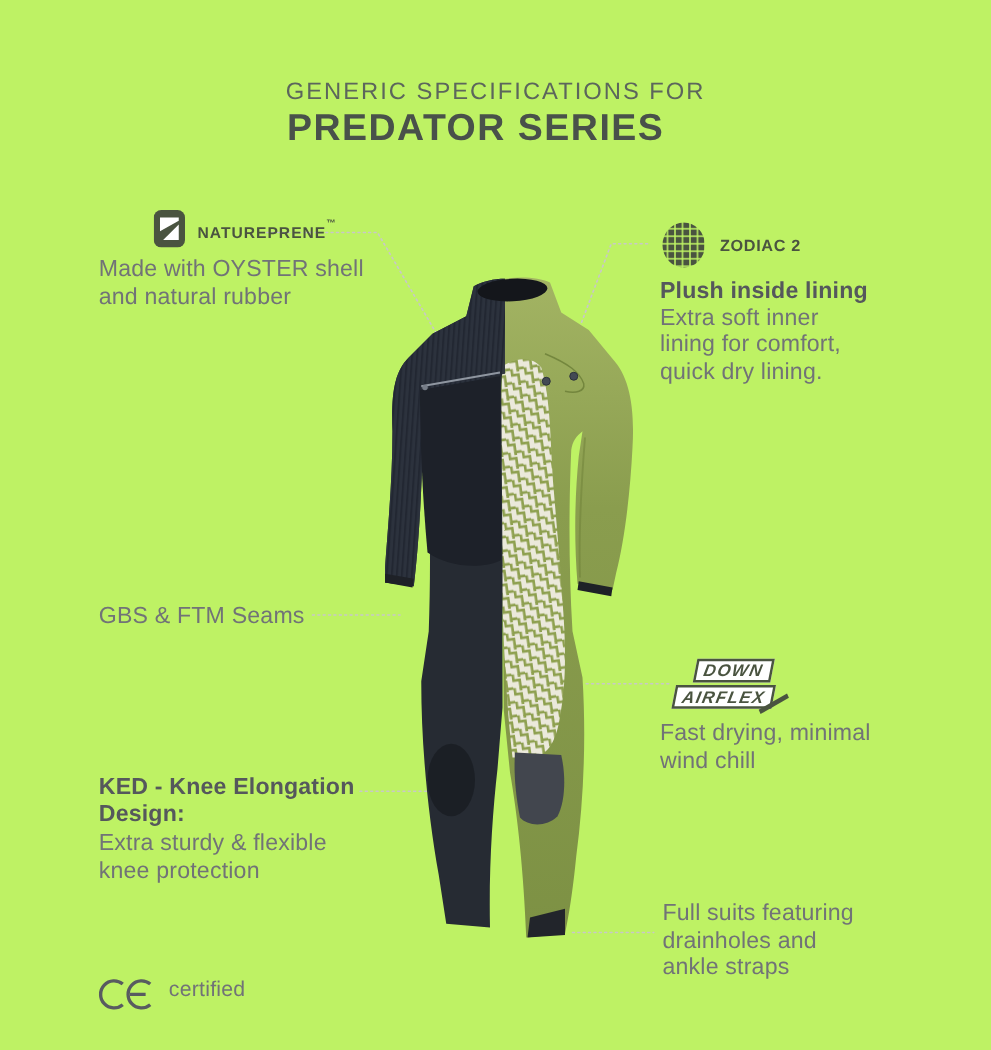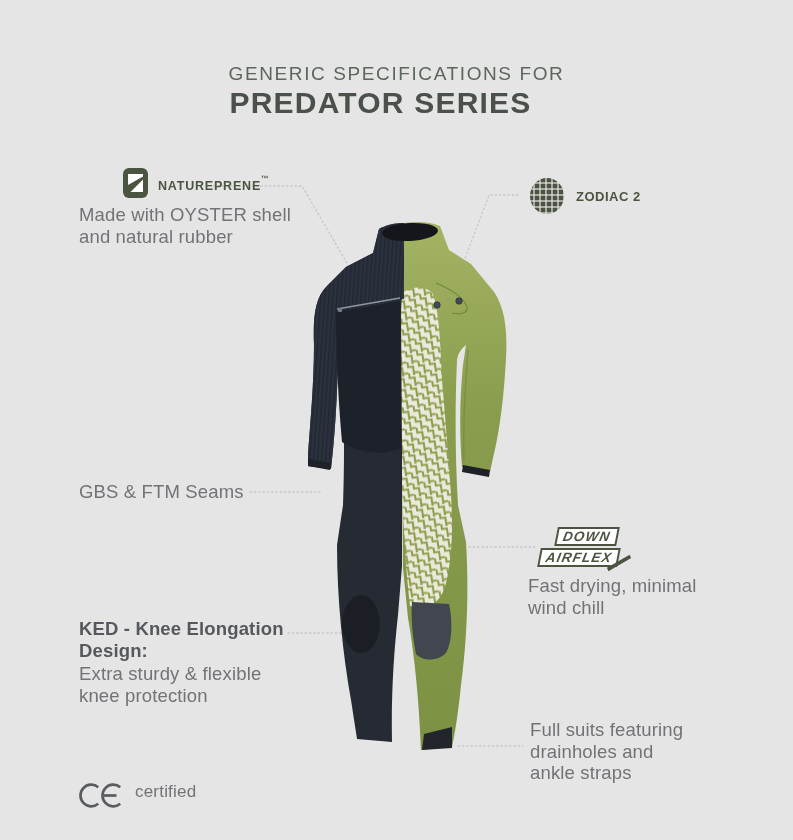--- a/index.html
+++ b/index.html
@@ -1,17 +1,17 @@
 <!DOCTYPE html>
 <html><head>
 <meta charset="utf-8">
 <style>
   html,body{margin:0;padding:0;background:#fff;}
   .canvas{
-    position:relative;width:793px;height:840px;background:#e5e5e5;
+    position:relative;width:793px;height:840px;background:#bef264;
     font-family:"Liberation Sans",sans-serif;overflow:hidden;
   }
   .abs{position:absolute;}
   
   .eyebrow{
     width:793px;text-align:center;top:63px;left:0;
     font-size:19px;letter-spacing:1.6px;color:#5c665c;font-weight:400;
   }
   .series{
     width:761px;text-align:center;top:86px;left:0;
@@ -159,20 +159,26 @@
     <svg width="38" height="38" viewBox="0 0 38 38">
       <defs>
         <pattern id="zgrid" width="6" height="6" patternUnits="userSpaceOnUse">
           <rect x="0.6" y="0.6" width="4.8" height="4.8" fill="#4a5440"></rect>
         </pattern>
       </defs>
       <ellipse cx="19" cy="19" rx="17" ry="18" fill="url(#zgrid)"></ellipse>
     </svg>
     <div class="brand-label" style="letter-spacing:.5px;font-size:13px;">ZODIAC 2</div>
   </div>
+  <div class="abs" style="left:528px;top:221px;">
+    <div class="body-text bold-head">Plush inside lining</div>
+    <div class="body-text">Extra soft inner
+lining for comfort,
+quick dry lining.</div>
+  </div>
 
   <div class="abs airflex" style="left:541px;top:527px;">
     <div class="ax-row1"><span class="ax-box">DOWN</span></div>
     <div class="ax-row2"><span class="ax-box">AIRFLEX</span>
       <span class="ax-swoosh"></span></div>
   </div>
   <div class="abs body-text" style="left:528px;top:575px;">Fast drying, minimal
 wind chill</div>
 
   <div class="abs body-text" style="left:530px;top:719px;">Full suits featuring

